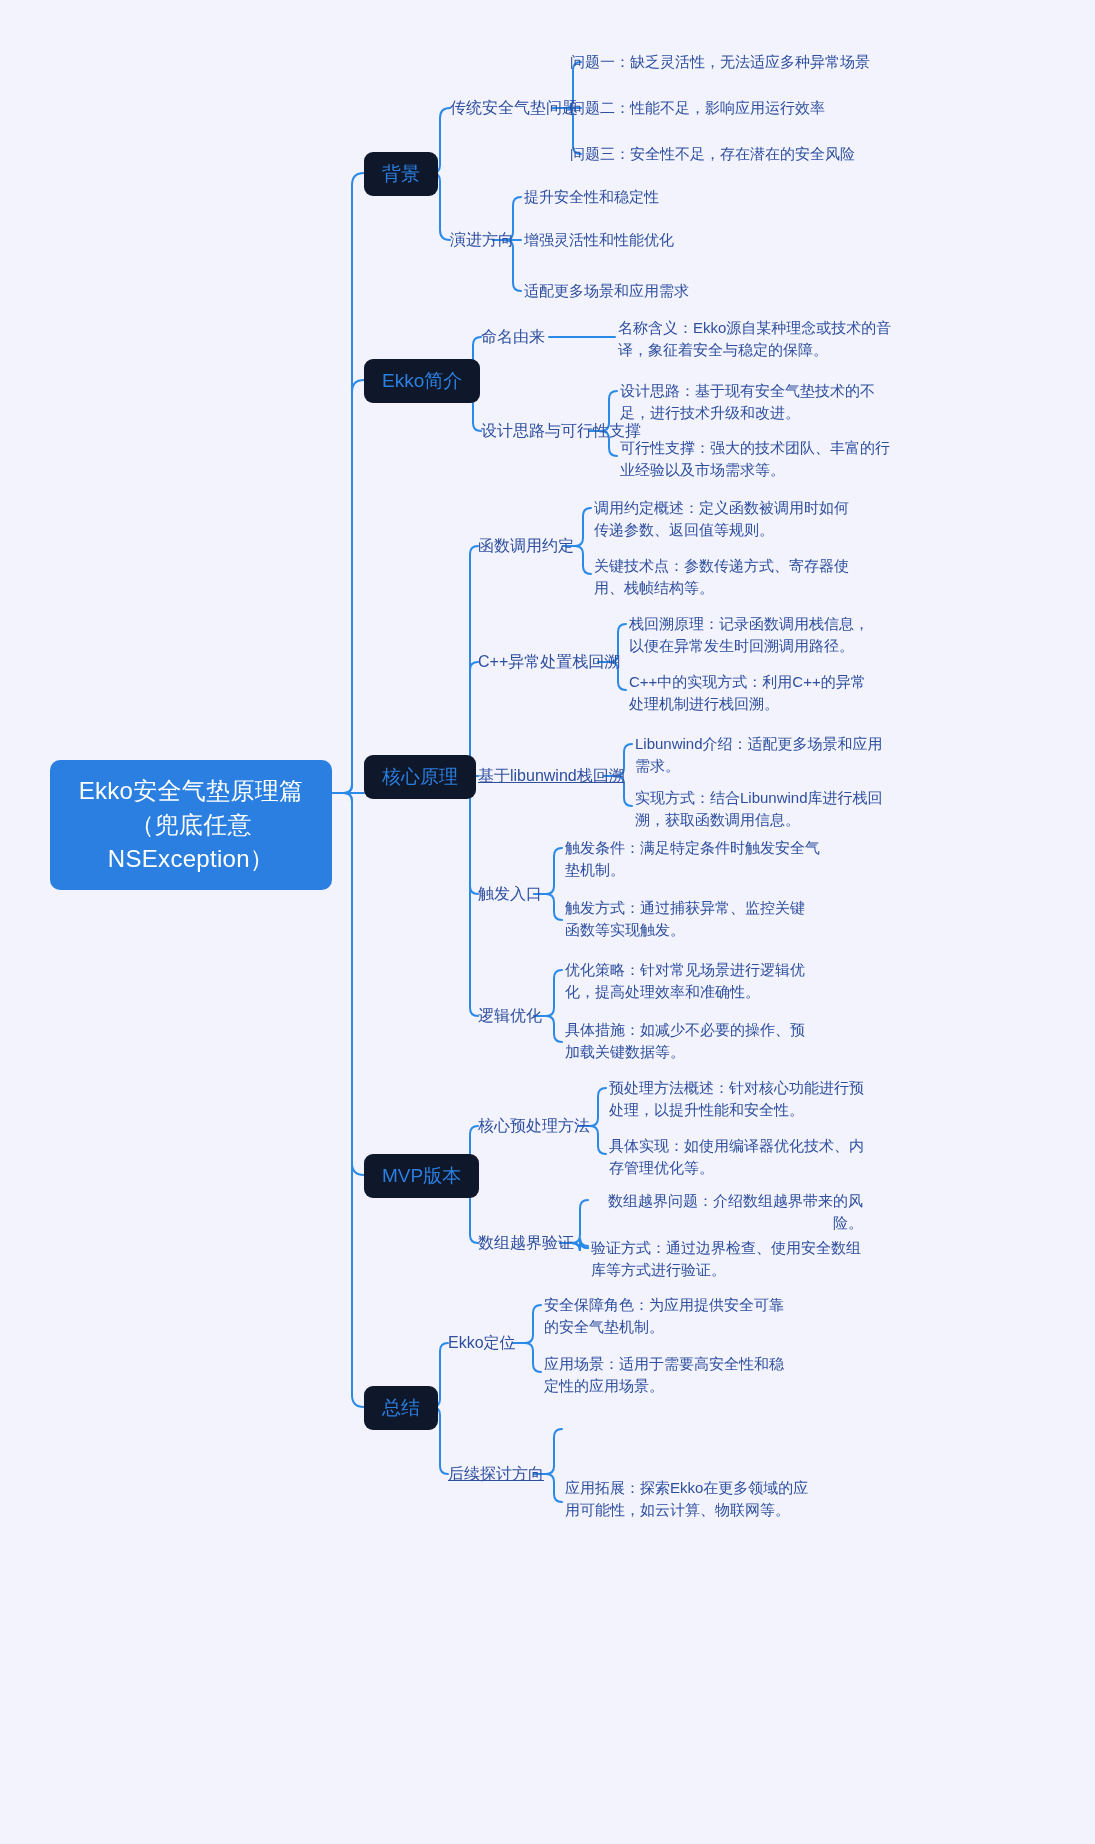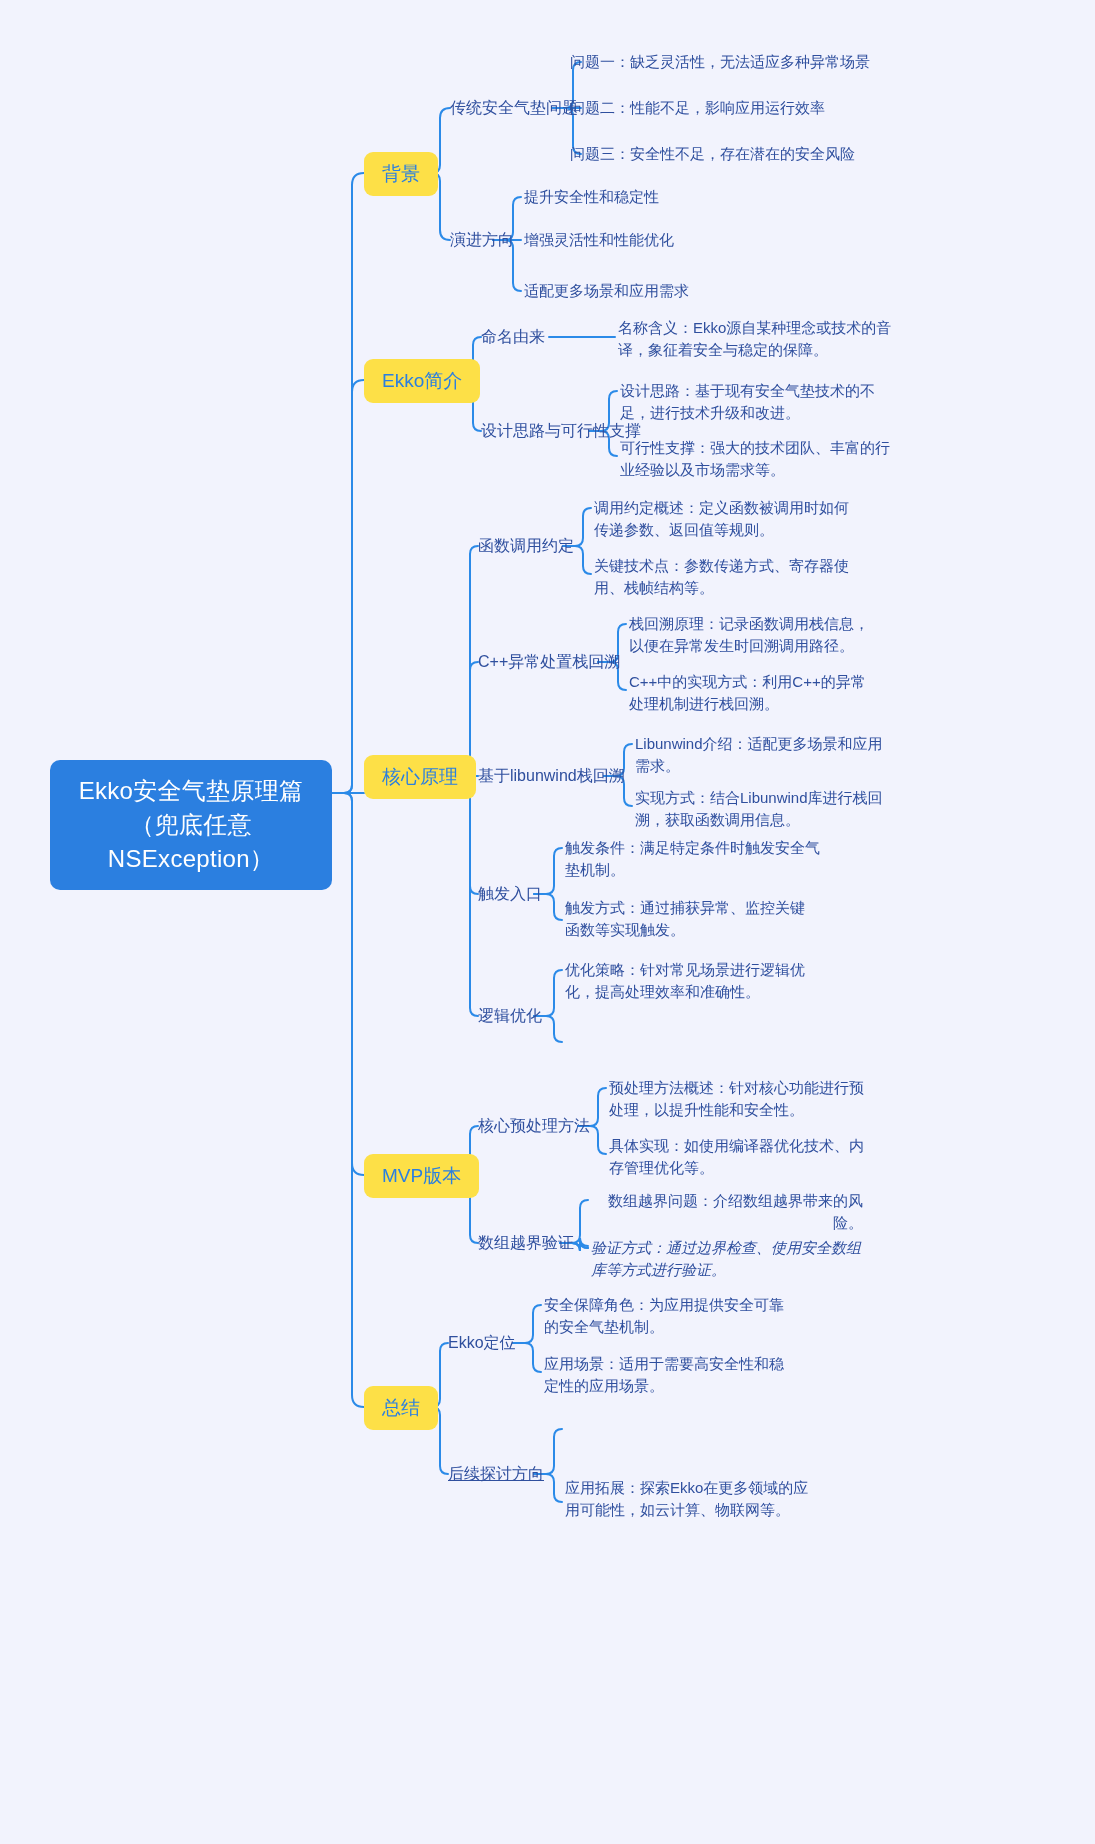--- a/index.html
+++ b/index.html
@@ -37,21 +37,21 @@
     color: #ffffff;
     border-radius: 10px;
     font-size: 24px;
     line-height: 34px;
     text-align: center;
     padding: 14px 14px;
     letter-spacing: 0.3px;
   }
   
   .lvl1 {
-    background: #fde047;
+    background: #0f172a;
     color: #2b7fe0;
     border-radius: 9px;
     font-size: 19px;
     line-height: 24px;
     padding: 10px 18px;
     text-align: center;
     white-space: nowrap;
   }
   
   .lvl2 {
@@ -166,48 +166,49 @@
 
   <div class="node lvl3" style="left:618px; top:317px; width:282px;">名称含义：Ekko源自某种理念或技术的音译，象征着安全与稳定的保障。</div>
 
   <div class="node lvl3" style="left:620px; top:380px; width:270px;">设计思路：基于现有安全气垫技术的不足，进行技术升级和改进。</div>
   <div class="node lvl3" style="left:620px; top:437px; width:270px;">可行性支撑：强大的技术团队、丰富的行业经验以及市场需求等。</div>
 
   <div class="node lvl1" style="left:364px; top:755px;">核心原理</div>
 
   <div class="node lvl2" style="left:478px; top:535px;">函数调用约定</div>
   <div class="node lvl2" style="left:478px; top:651px;">C++异常处置栈回溯</div>
-  <div class="node lvl2" style="left:478px; top:765px;">基于libunwind栈回溯</div>
+  <div class="node lvl2" style="left:478px; top:765px;text-decoration:underline;">基于libunwind栈回溯</div>
   <div class="node lvl2" style="left:478px; top:883px;">触发入口</div>
   <div class="node lvl2" style="left:478px; top:1005px;">逻辑优化</div>
 
   <div class="node lvl3" style="left:594px; top:555px; width:258px;">关键技术点：参数传递方式、寄存器使用、栈帧结构等。</div>
   <div class="node lvl3" style="left:594px; top:497px; width:258px;">调用约定概述：定义函数被调用时如何传递参数、返回值等规则。</div>
 
   <div class="node lvl3" style="left:629px; top:613px; width:248px;">栈回溯原理：记录函数调用栈信息，以便在异常发生时回溯调用路径。</div>
   <div class="node lvl3" style="left:629px; top:671px; width:248px;">C++中的实现方式：利用C++的异常处理机制进行栈回溯。</div>
 
   <div class="node lvl3" style="left:635px; top:733px; width:252px;">Libunwind介绍：适配更多场景和应用需求。</div>
   <div class="node lvl3" style="left:635px; top:787px; width:252px;">实现方式：结合Libunwind库进行栈回溯，获取函数调用信息。</div>
 
   <div class="node lvl3" style="left:565px; top:837px; width:258px;">触发条件：满足特定条件时触发安全气垫机制。</div>
   <div class="node lvl3" style="left:565px; top:897px; width:252px;">触发方式：通过捕获异常、监控关键函数等实现触发。</div>
 
   <div class="node lvl3" style="left:565px; top:959px; width:248px;">优化策略：针对常见场景进行逻辑优化，提高处理效率和准确性。</div>
+  <div class="node lvl3" style="left:565px; top:1019px; width:248px;">具体措施：如减少不必要的操作、预加载关键数据等。</div>
 
   <div class="node lvl1" style="left:364px; top:1154px;">MVP版本</div>
 
   <div class="node lvl2" style="left:478px; top:1115px;">核心预处理方法</div>
   <div class="node lvl2" style="left:478px; top:1232px;">数组越界验证</div>
 
   <div class="node lvl3" style="left:609px; top:1077px; width:264px;">预处理方法概述：针对核心功能进行预处理，以提升性能和安全性。</div>
   <div class="node lvl3" style="left:609px; top:1135px; width:264px;">具体实现：如使用编译器优化技术、内存管理优化等。</div>
 
   <div class="node lvl3" style="left:591px; top:1190px; width:272px;text-align:right;">数组越界问题：介绍数组越界带来的风险。</div>
-  <div class="node lvl3" style="left:591px; top:1237px; width:272px;font-style:italic;">验证方式：通过边界检查、使用安全数组库等方式进行验证。</div>
+  <div class="node lvl3" style="left:591px; top:1237px; width:272px;">验证方式：通过边界检查、使用安全数组库等方式进行验证。</div>
 
   <div class="node lvl1" style="left:364px; top:1386px;">总结</div>
 
   <div class="node lvl2" style="left:448px; top:1332px;">Ekko定位</div>
   <div class="node lvl2" style="left:448px; top:1463px;text-decoration:underline;">后续探讨方向</div>
 
   <div class="node lvl3" style="left:544px; top:1294px; width:252px;">安全保障角色：为应用提供安全可靠的安全气垫机制。</div>
   <div class="node lvl3" style="left:544px; top:1353px; width:252px;">应用场景：适用于需要高安全性和稳定性的应用场景。</div>
 
   <div class="node lvl3" style="left:565px; top:1477px; width:252px;">应用拓展：探索Ekko在更多领域的应用可能性，如云计算、物联网等。</div>

